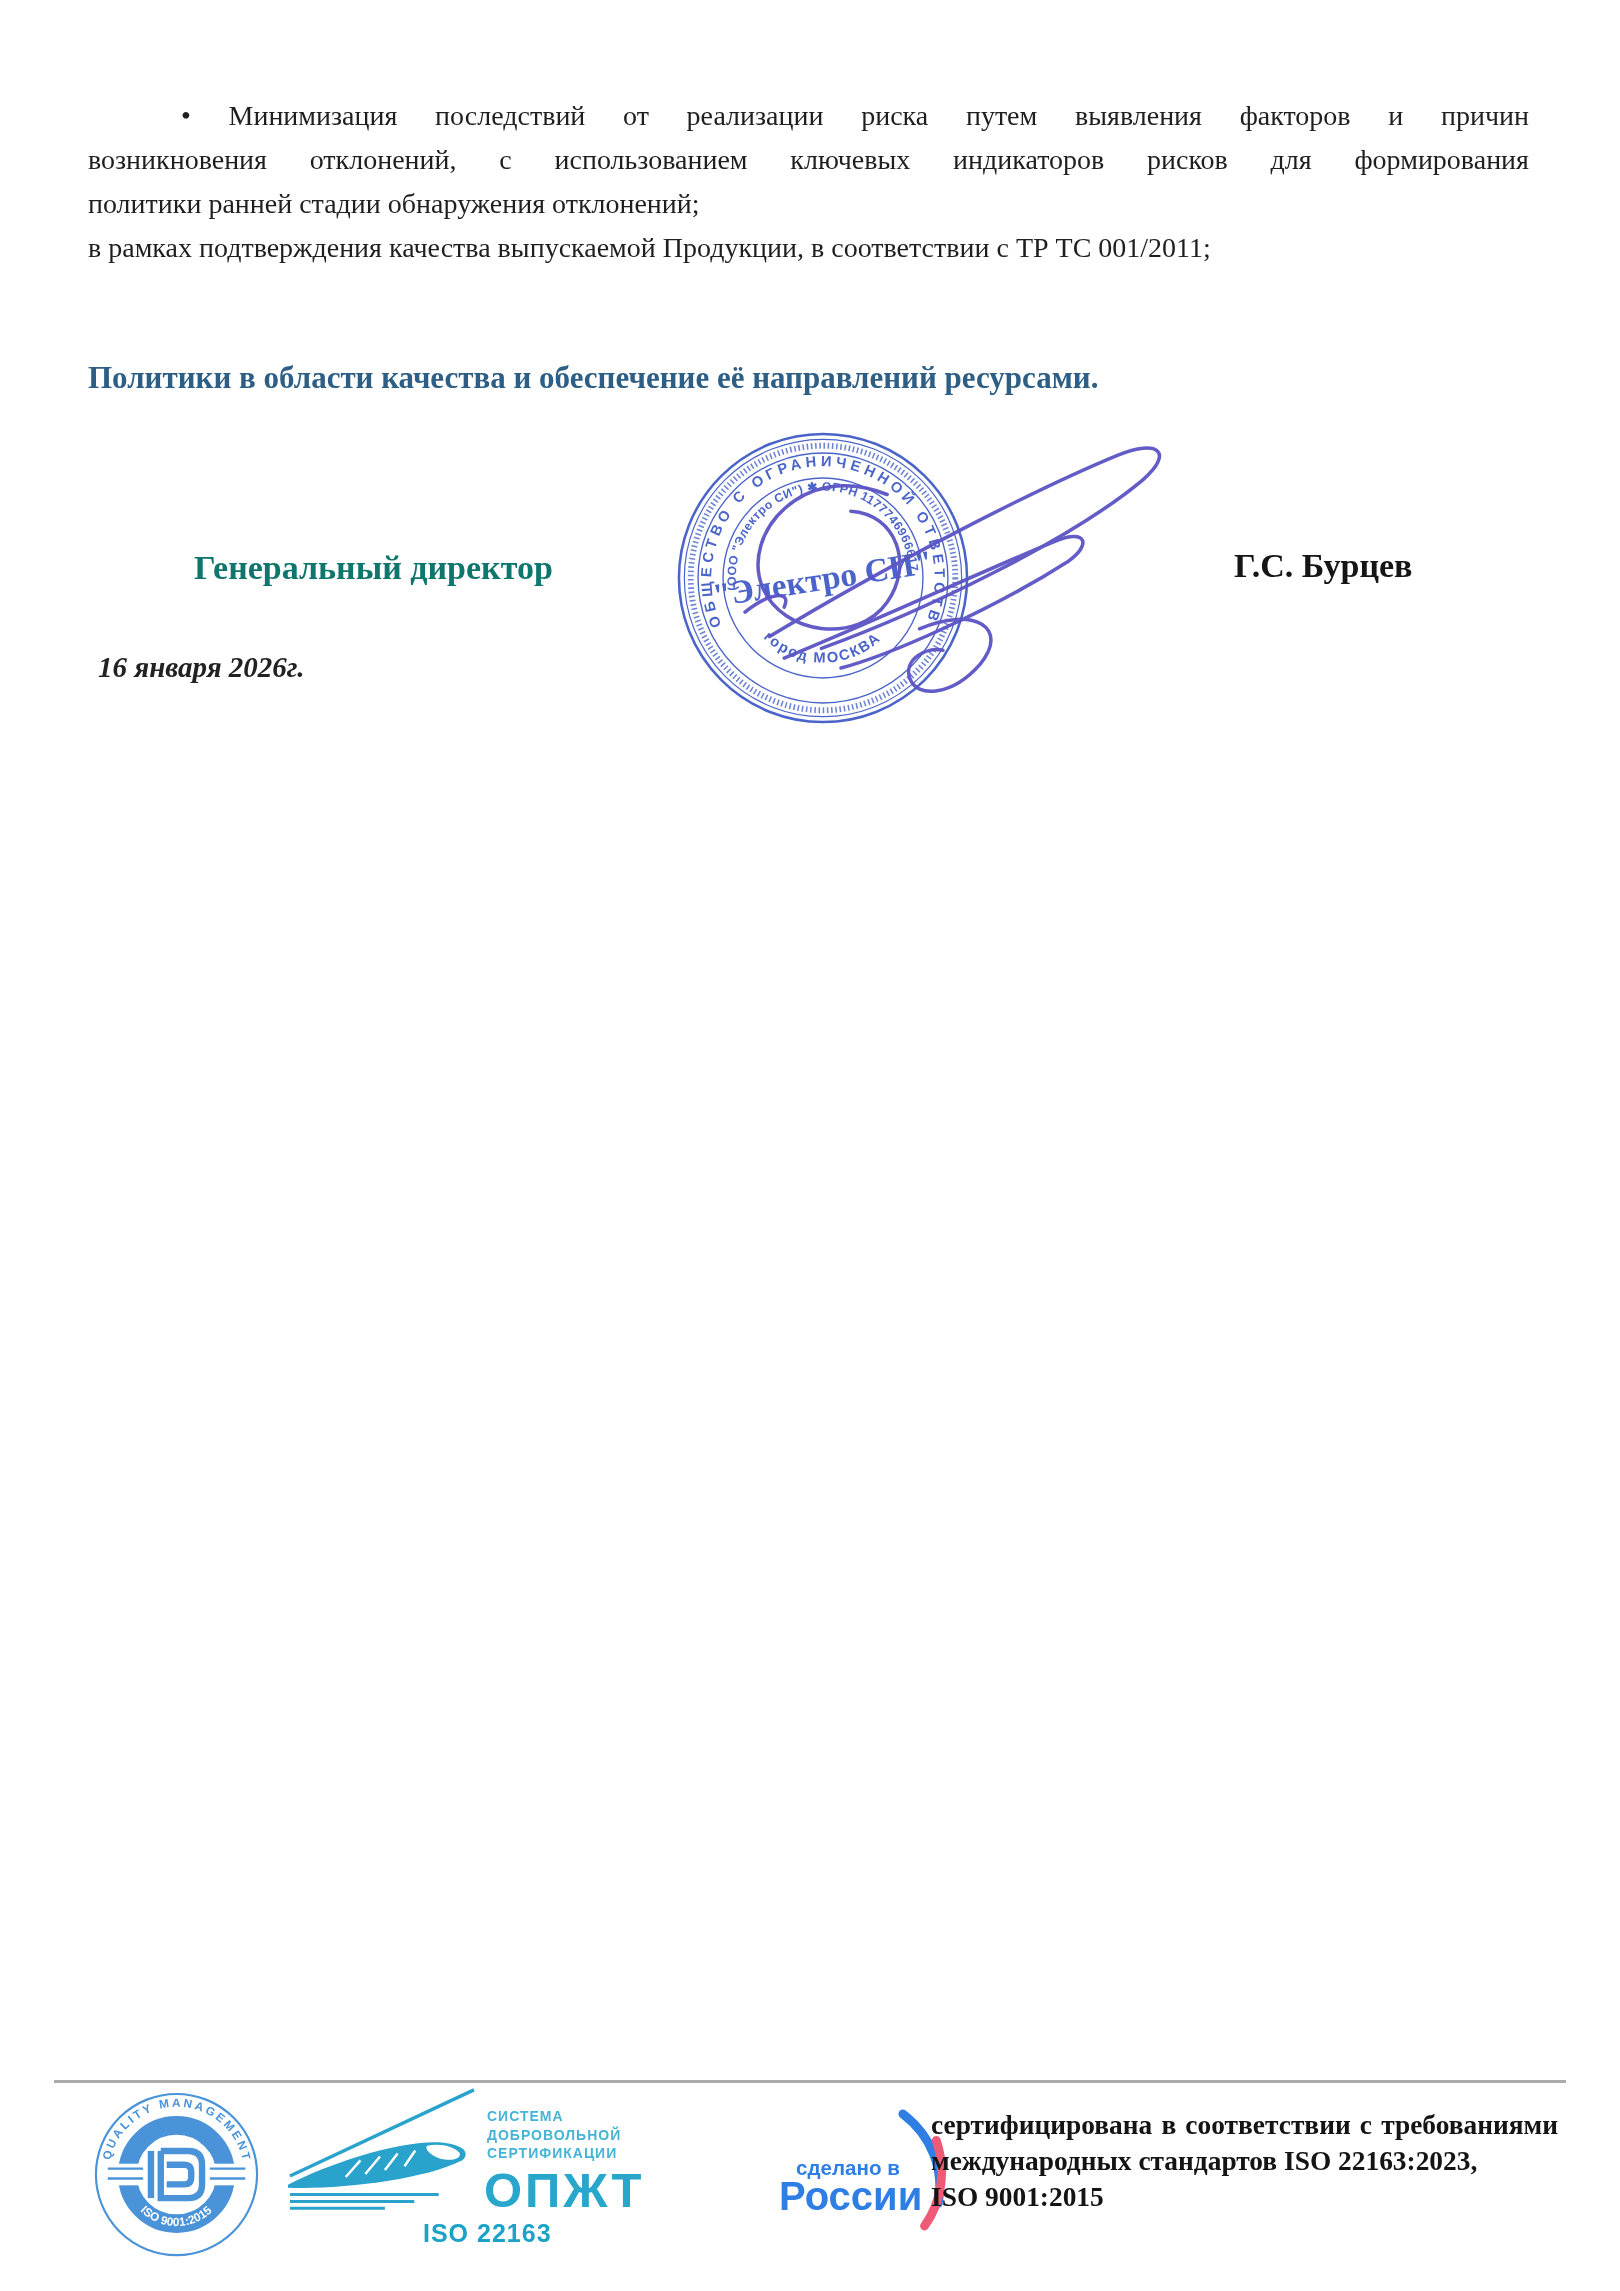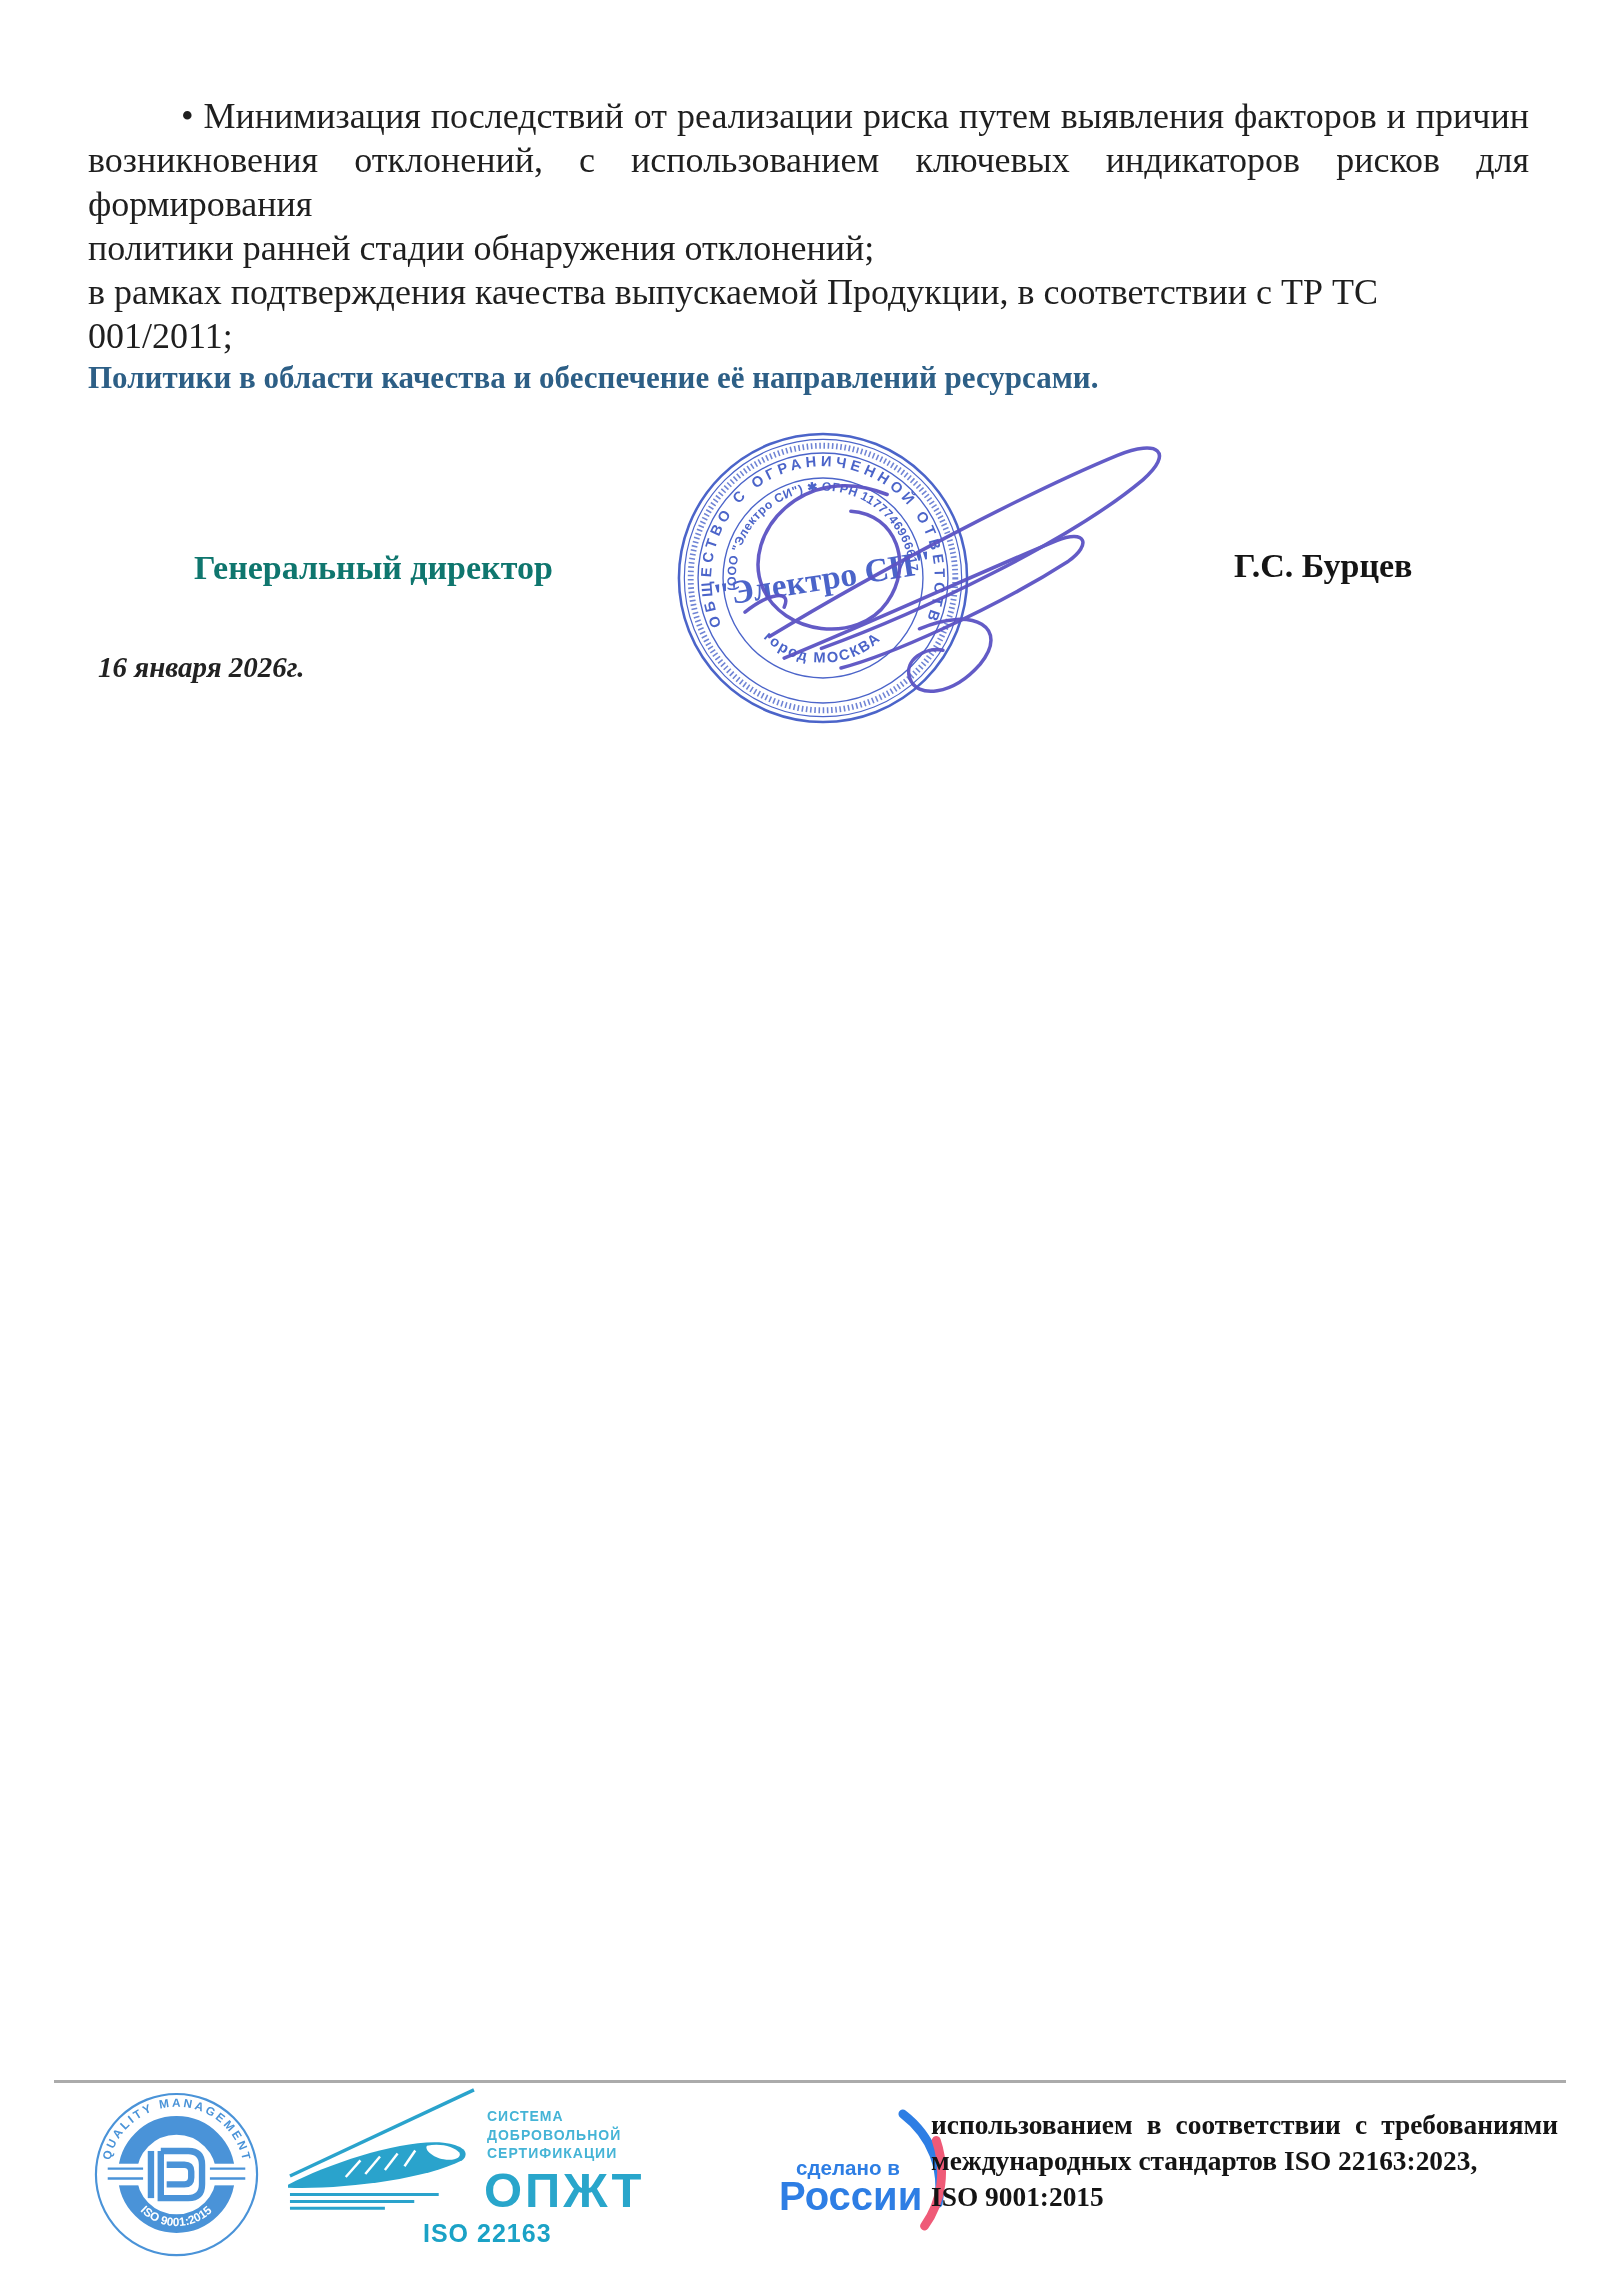--- a/index.html
+++ b/index.html
@@ -2,21 +2,21 @@
 <html><head>
 <meta charset="utf-8">
 <style>
   html,body{margin:0;padding:0;background:#e8e8e8;}
   .page{
     position:relative;width:1620px;height:2292px;background:#ffffff;
     font-family:"Liberation Serif", serif;color:#1f1f1f;overflow:hidden;
     margin:0 auto;
   }
   
-  .body-text{position:absolute;left:88px;top:94px;width:1441px;font-size:36px;line-height:44px;}
+  .body-text{position:absolute;left:88px;top:94px;width:1441px;font-size:28px;line-height:44px;}
   .ln{display:block;}
   .stretch{text-align:justify;text-align-last:justify;}
   .indent{text-indent:93px;}
   
   .statement{position:absolute;left:88px;top:357px;width:1441px;font-size:31px;line-height:41px;
     font-weight:bold;color:#2d5f86;}
   
   .sig-title{position:absolute;left:194px;top:549px;font-size:34px;font-weight:bold;color:#0f766e;}
   .sig-name{position:absolute;left:1234px;top:547px;font-size:34px;font-weight:bold;color:#151515;text-align:right;}
   .sig-date{position:absolute;left:98px;top:651px;font-size:29px;font-weight:bold;font-style:italic;color:#222;}
@@ -154,19 +154,19 @@
   <div class="iso22163">ISO 22163</div>
 
   <div class="mir-small">сделано в</div>
   <div class="mir-big">России</div>
   <svg class="mir-svg" viewBox="0 0 58 124">
     <path d="M 6,5 C 36,28 48,62 42,96" stroke="#2e7ee4" stroke-width="9" fill="none" stroke-linecap="round"></path>
     <path d="M 40,32 C 50,62 46,94 28,119" stroke="#ef5a77" stroke-width="9" fill="none" stroke-linecap="round"></path>
   </svg>
 
   <div class="cert-text">
-    <div class="ln stretch">использованием в соответствии с требованиями</div>
+    <div class="ln stretch">сертифицирована в соответствии с требованиями</div>
     <div class="ln">международных стандартов ISO 22163:2023,</div>
     <div class="ln">ISO 9001:2015</div>
   </div>
 
 </div>
 
 
 </body></html>

